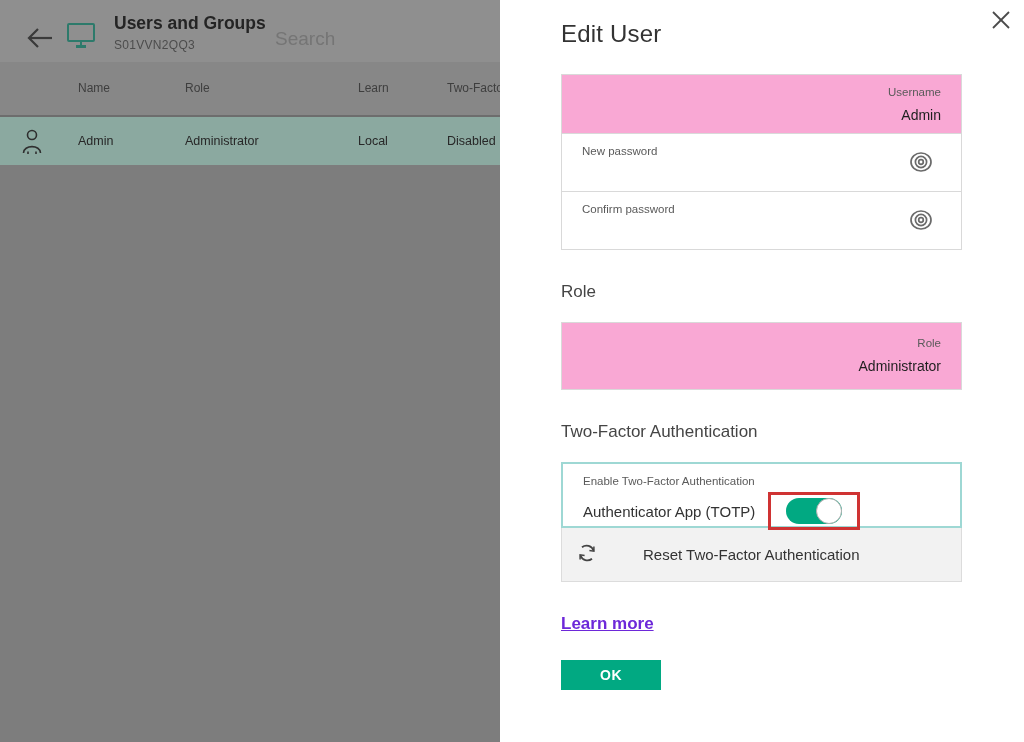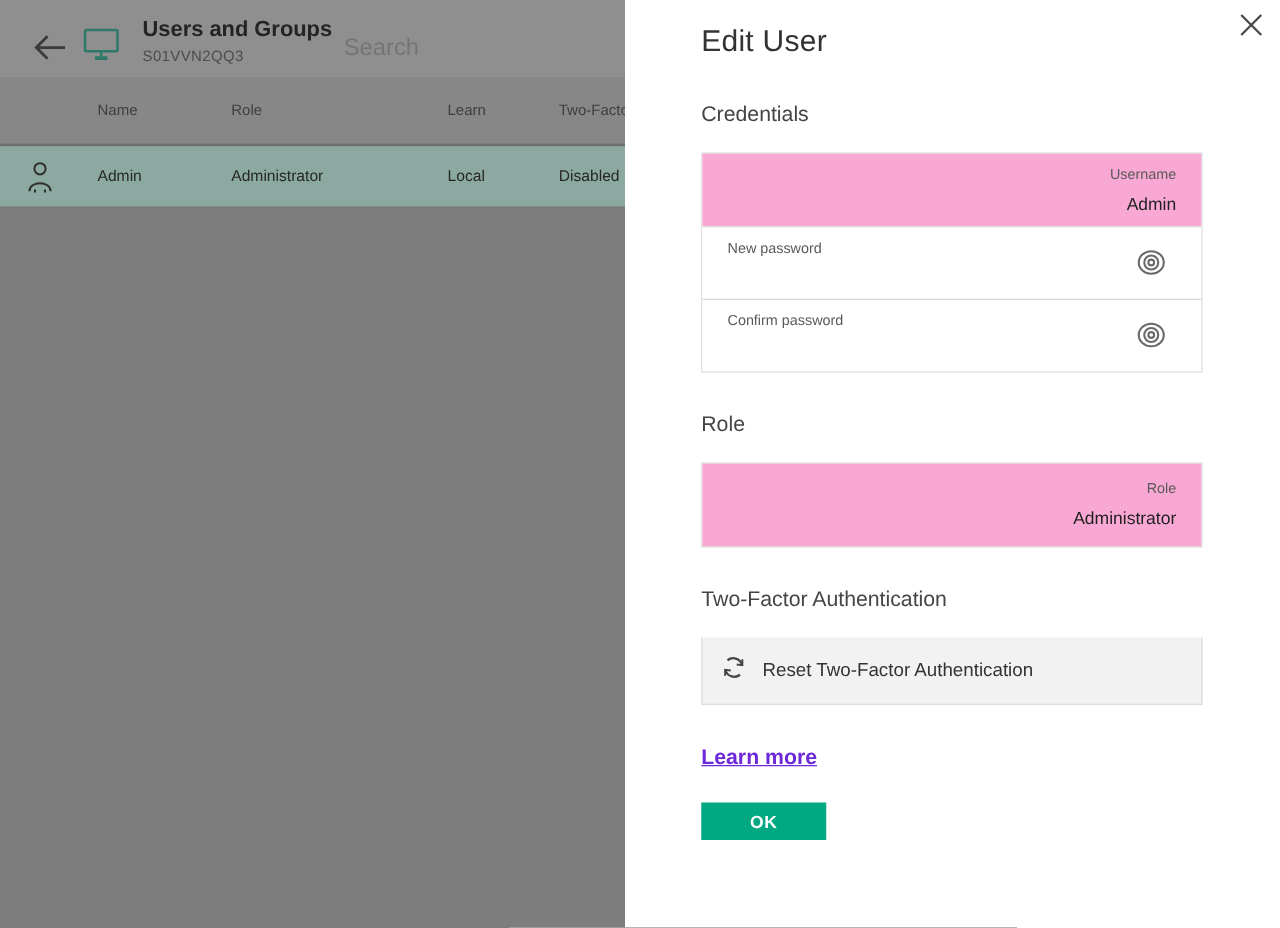--- a/index.html
+++ b/index.html
@@ -43,21 +43,21 @@
   .tfa-box { margin-top:20px; }
   .tfa-main { border:2px solid #9ed8d4; height:66px; padding:11px 20px 0; position:relative; }
   .tfa-row { display:flex; align-items:center; margin-top:5px; }
   .method-label { font-size:15px; color:#333; }
   .annotation { margin-left:13px; border:3px solid #cf3333; padding:3px 15px; display:inline-flex; align-items:center; }
   .toggle { width:56px; height:26px; border-radius:13px; background:#01a982; position:relative; cursor:pointer; }
   .toggle .knob { position:absolute; right:0; top:0; width:26px; height:26px; border-radius:50%;
                   background:#fff; border:1px solid #b0b0b0; }
   .tfa-reset { border:1px solid #dcdcdc; border-top:none; background:#f2f2f2; height:54px;
                display:flex; align-items:center; padding-left:15px; gap:13px; cursor:pointer; }
-  .reset-label { font-size:15px; color:#333; }
+  .reset-label { font-size:15px; color:#333;margin-left:33px; }
 
   .learn-more { display:inline-block; margin-top:32px; font-size:17px; font-weight:bold;
                 color:#6d28d9; text-decoration:underline; cursor:pointer; }
   .ok-btn { display:block; margin-top:26px; width:100px; height:30px; background:#01a982; border:none;
             color:#fff; font-size:14px; font-weight:bold; font-family:inherit; letter-spacing:0.4px; cursor:pointer; }
 </style>
 </head>
 <body>
 
 <div class="stage">
@@ -113,21 +113,20 @@
       <span>
         <svg width="22" height="22" viewBox="0 0 22 22" stroke="#4a4a4a" stroke-width="1.8">
           <line x1="3" y1="3" x2="19" y2="19"></line>
           <line x1="19" y1="3" x2="3" y2="19"></line>
         </svg>
       </span>
     </button>
 
     <h1 class="panel-title">Edit User</h1>
 
-    <div class="sec-h first">Credentials</div>
     <div class="fieldbox">
       <div class="frow gray">
         <div class="flabel">Username</div>
         <div class="fvalue">Admin</div>
       </div>
       <div class="frow">
         <div class="flabel">New password</div>
         <div class="fvalue"></div>
         <button class="eye">
           <span>
@@ -157,20 +156,31 @@
     <div class="sec-h">Role</div>
     <div class="fieldbox">
       <div class="frow gray tall">
         <div class="flabel">Role</div>
         <div class="fvalue">Administrator</div>
       </div>
     </div>
 
     <div class="sec-h">Two-Factor Authentication</div>
     <div class="tfa-box">
+      <div class="tfa-main">
+        <div class="flabel">Enable Two-Factor Authentication</div>
+        <div class="tfa-row">
+          <span class="method-label">Authenticator App (TOTP)</span>
+          <span class="annotation">
+            <span class="toggle">
+              <span class="knob"></span>
+            </span>
+          </span>
+        </div>
+      </div>
       <div class="tfa-reset">
         <span>
           <svg width="20" height="20" viewBox="0 0 20 20" fill="none" stroke="#444" stroke-width="1.8">
             <path d="M5 4.2 A7.4 7.4 0 0 1 16.6 7.6"></path>
             <polyline points="16.9,3.4 16.9,8.2 12.4,7.6" fill="none" stroke-width="1.5"></polyline>
             <path d="M15 15.8 A7.4 7.4 0 0 1 3.4 12.4"></path>
             <polyline points="3.1,16.6 3.1,11.8 7.6,12.4" fill="none" stroke-width="1.5"></polyline>
           </svg>
         </span>
         <span class="reset-label">Reset Two-Factor Authentication</span>

